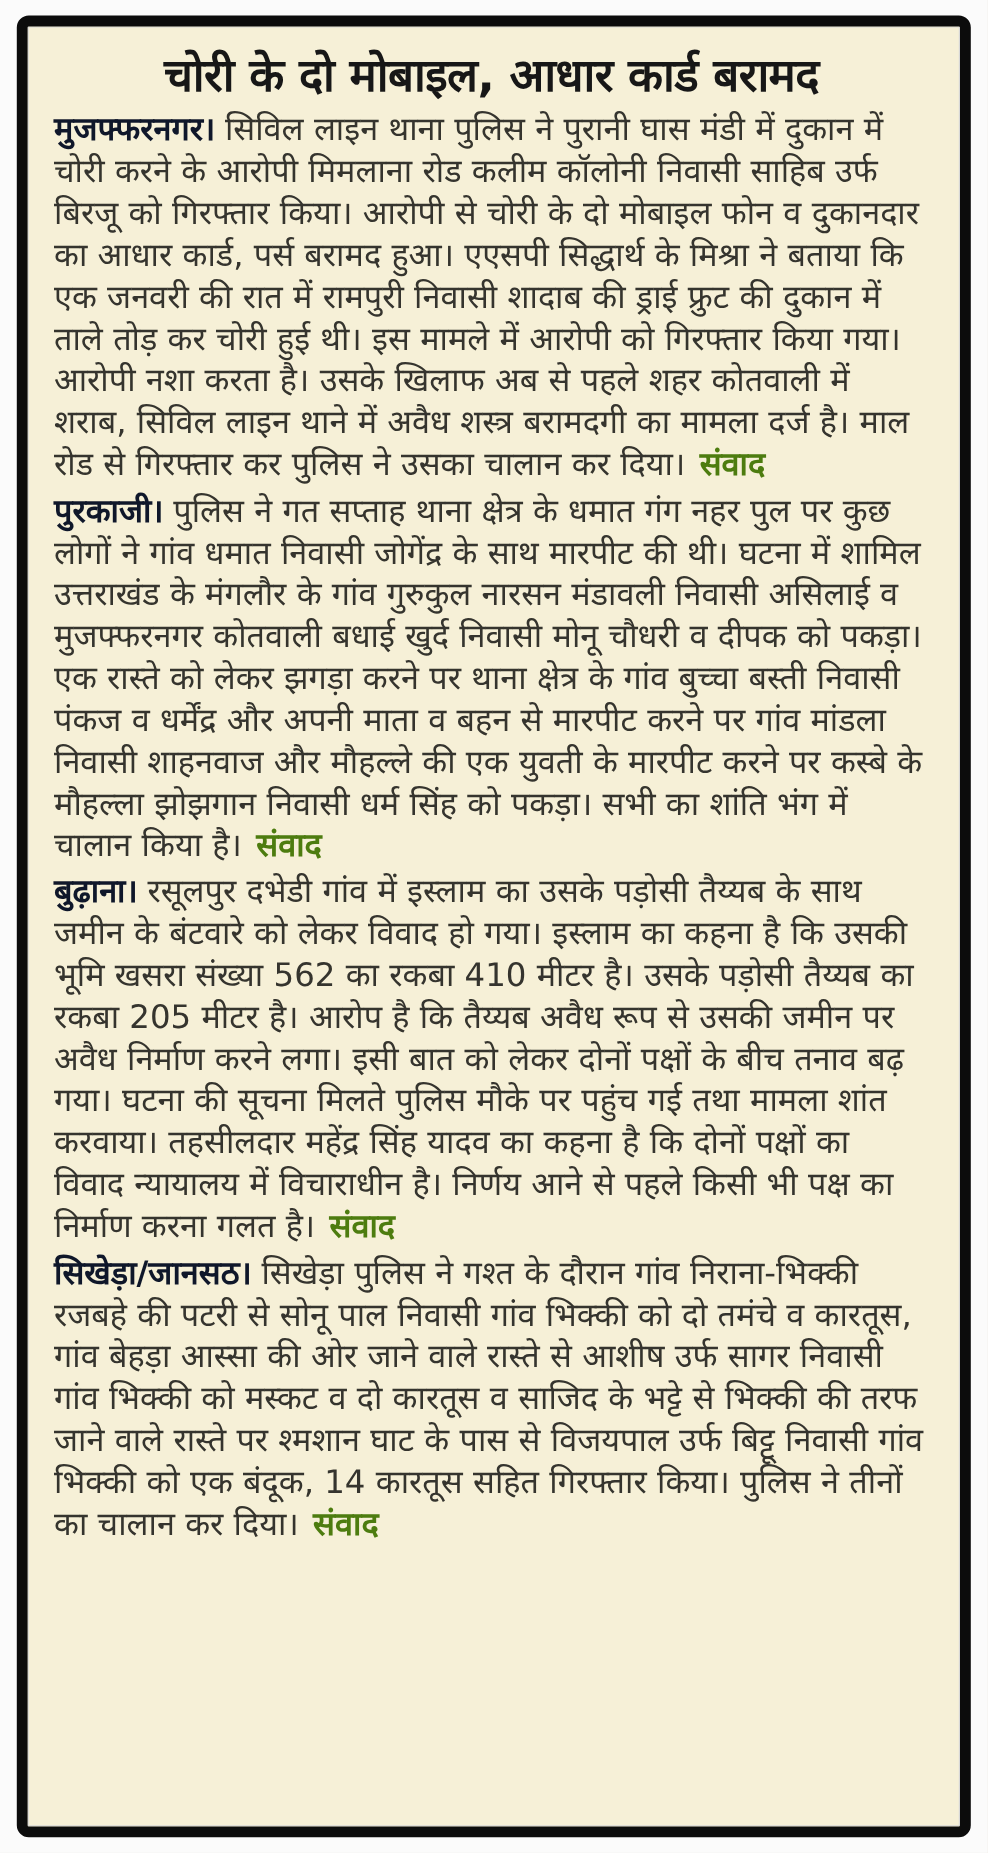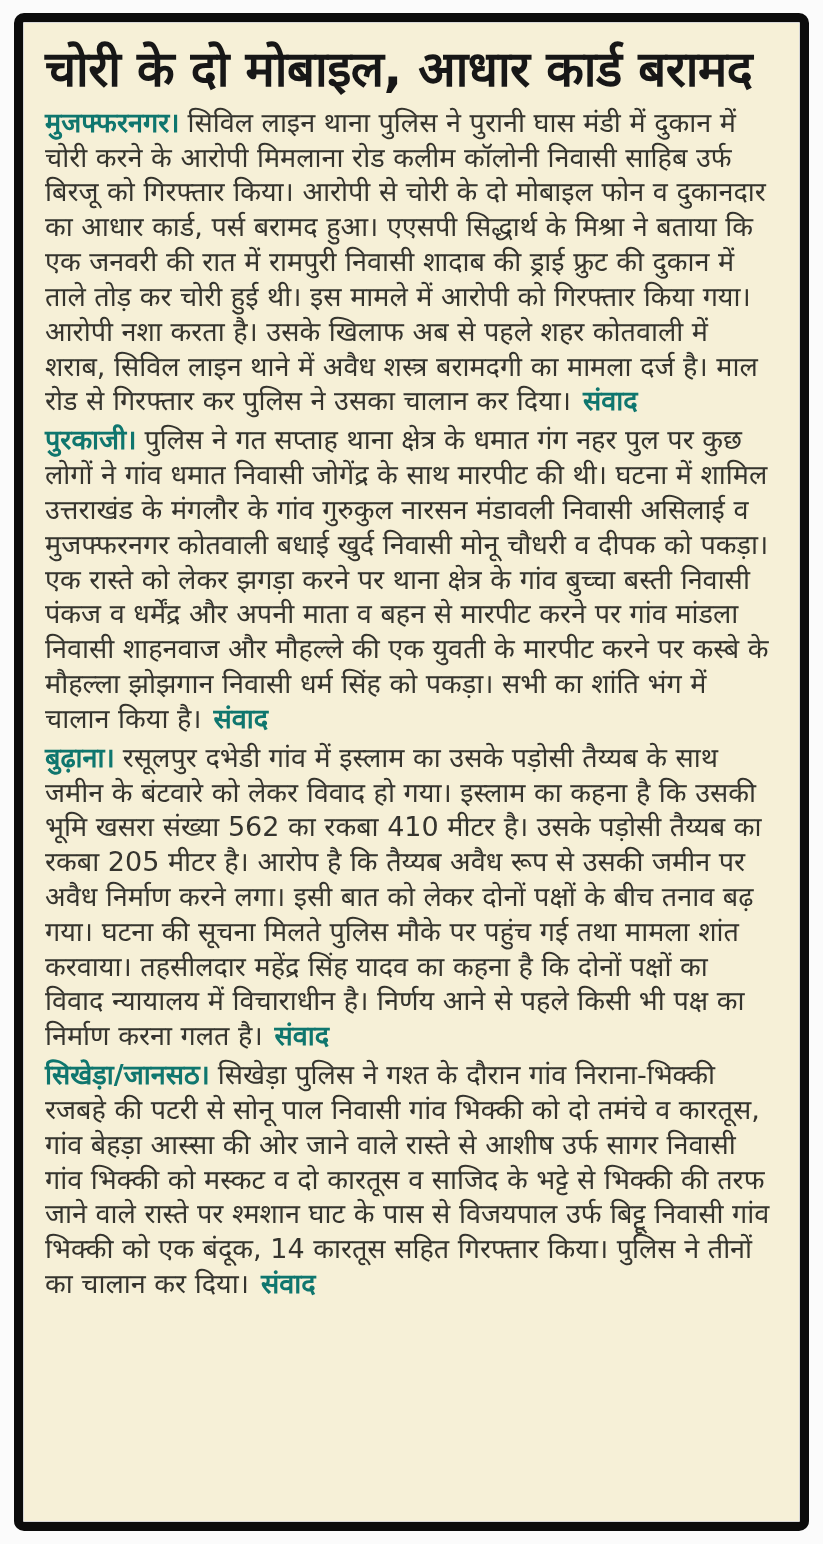--- a/index.html
+++ b/index.html
@@ -24,44 +24,45 @@
     border: 9px solid #0c0c0c;
     border-radius: 10px;
     background: #f6f0d7;
     padding: 6px 26px 10px 22px;
     overflow: hidden;
     box-shadow: 0 0 0 1px #d7d7d7 inset;
   }
   .article { margin: 0; }
   .headline {
     font-family: "DejaVu Sans", sans-serif;
-    font-size: 49px;
+    font-size: 38px;
     line-height: 1.22;
     font-weight: 700;
     color: #171717;
     margin: 12px 0 6px 0;
     letter-spacing: -0.5px;
     white-space: nowrap;
+    text-align: center;
   }
   .body-text {
     font-family: "DejaVu Sans", sans-serif;
     font-size: 27px;
     line-height: 1.29;
     color: #35342e;
     margin: 0 0 4px 0;
     text-align: left;
   }
   .dateline {
     font-weight: 700;
-    color: #0f766e;
+    color: #0f172a;
     margin-right: 8px;
   }
   .signoff {
     font-weight: 700;
-    color: #0f766e;
+    color: #4d7c0f;
     margin-left: 12px;
     white-space: nowrap;
   }
 </style>
 </head>
 <body>
 
 <div class="canvas">
   <div class="frame">
 

